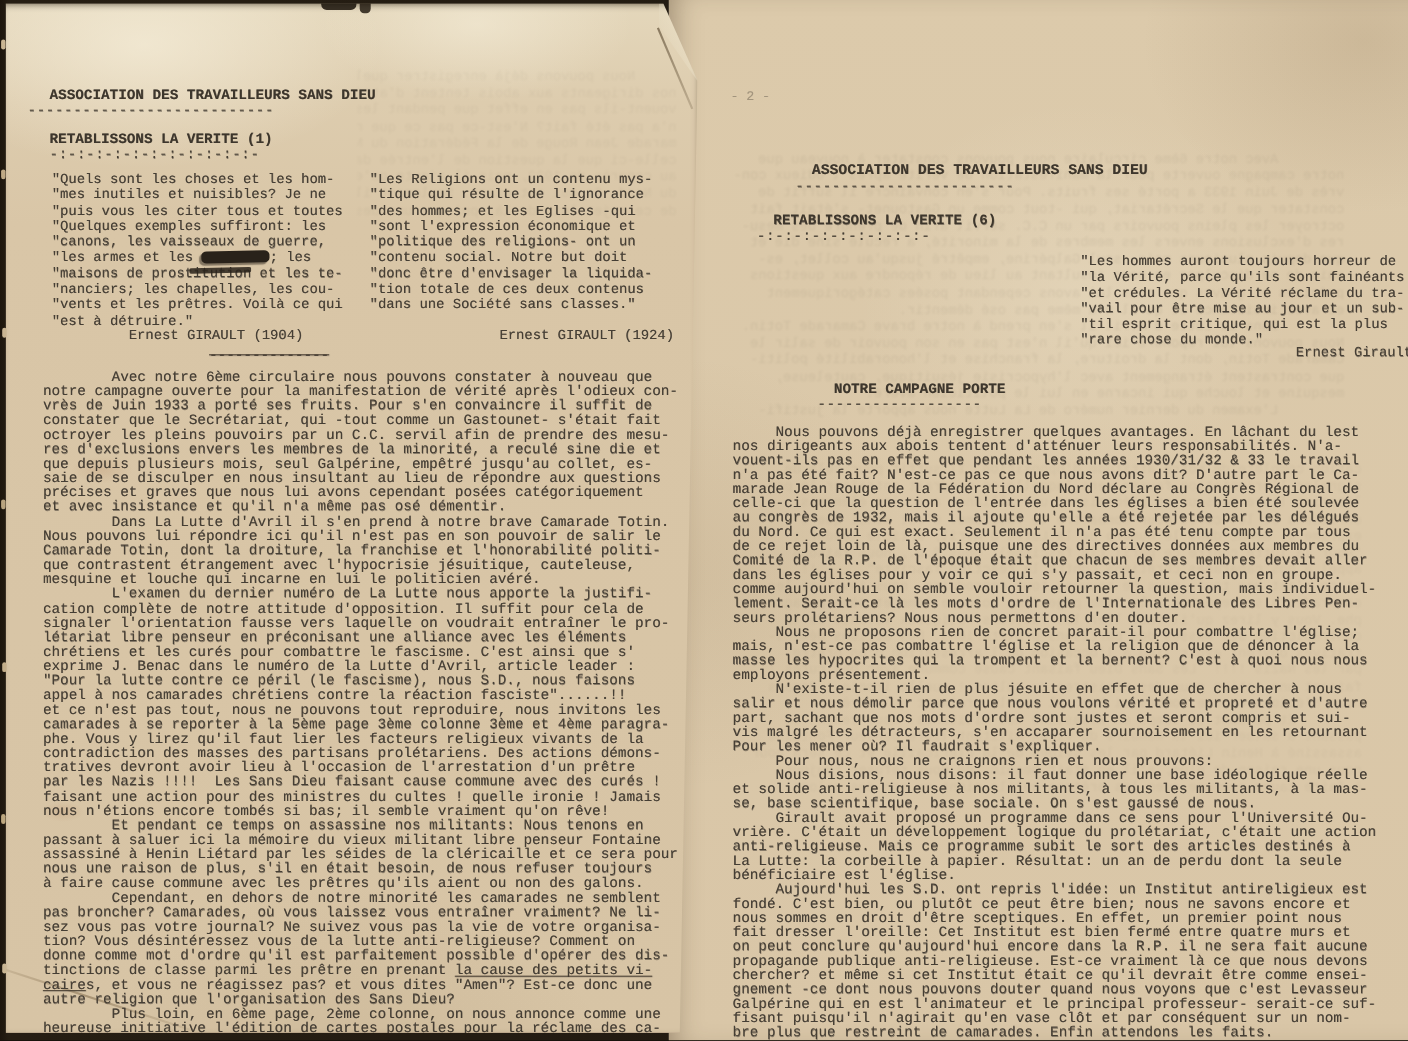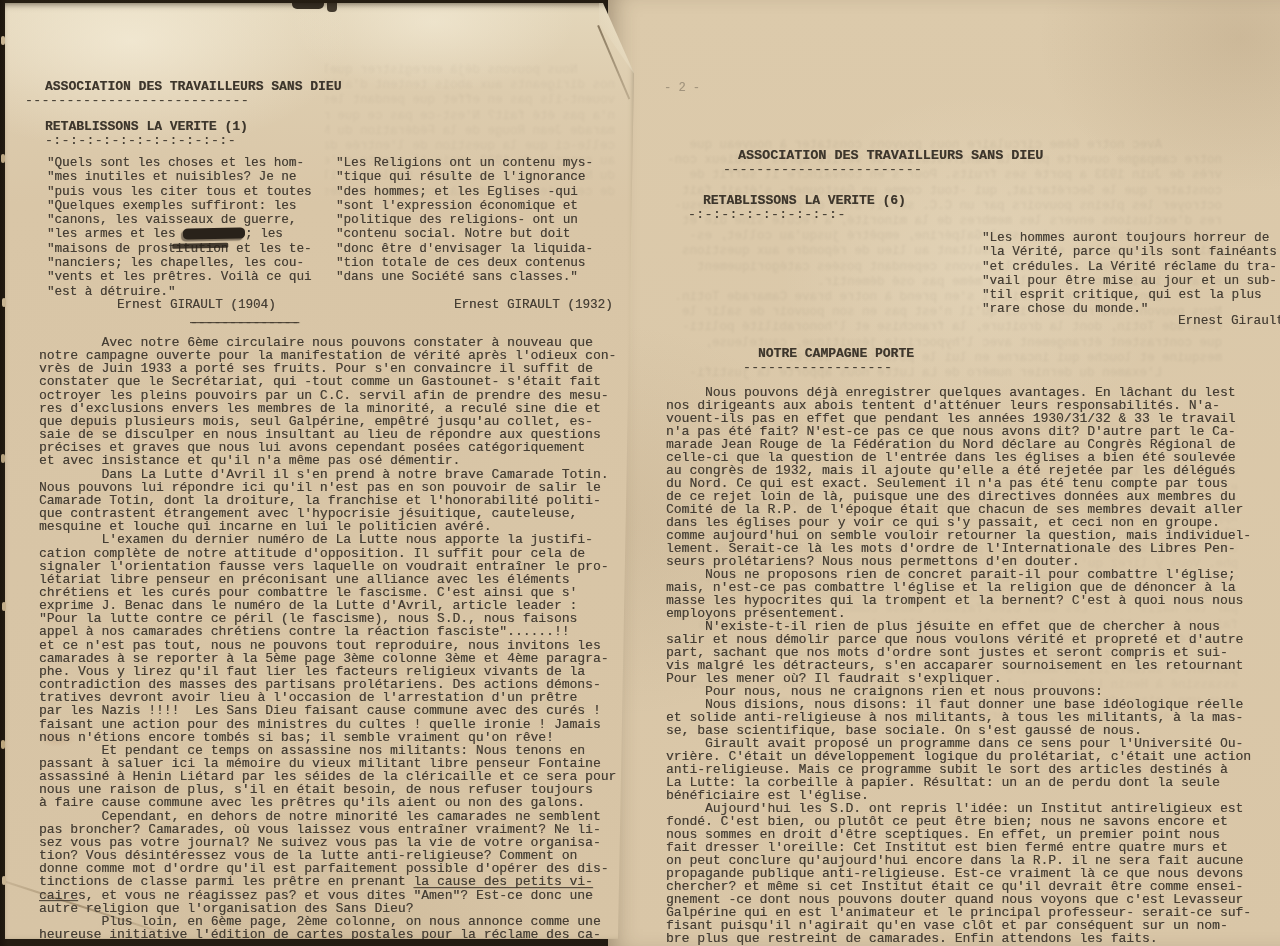--- a/index.html
+++ b/index.html
@@ -136,19 +136,19 @@
     <div class="t hdr ctr" style="left:40px;top:77px;width:560px;">ASSOCIATION DES TRAVAILLEURS SANS DIEU</div>
     <div class="t ctr rule" style="left:20px;top:91px;width:560px;">---------------------------</div>
 
     <div class="t hdr ctr" style="left:40px;top:117px;width:560px;">RETABLISSONS LA VERITE (1)</div>
     <div class="t ctr rule" style="left:40px;top:131px;width:560px;">-:-:-:-:-:-:-:-:-:-:-:-</div>
 
     <div class="t q" style="left:42px;top:153px;width:290px;"><div>"Quels sont les choses et les hom-</div><div>"mes inutiles et nuisibles? Je ne</div><div>"puis vous les citer tous et toutes</div><div>"Quelques exemples suffiront: les</div><div>"canons, les vaisseaux de guerre,</div><div><span>"les armes et les </span><span class="blot">&nbsp;</span><span>; les</span></div><div>"maisons de prostitution et les te-</div><div>"nanciers; les chapelles, les cou-</div><div>"vents et les prêtres. Voilà ce qui</div><div>"est à détruire."</div></div>
     <div class="t q" style="left:112px;top:295px;">Ernest GIRAULT (1904)</div>
 
     <div class="t q" style="left:331px;top:153px;width:300px;"><div>"Les Religions ont un contenu mys-</div><div>"tique qui résulte de l'ignorance</div><div>"des hommes; et les Eglises -qui</div><div>"sont l'expression économique et</div><div>"politique des religions- ont un</div><div>"contenu social. Notre but doit</div><div>"donc être d'envisager la liquida-</div><div>"tion totale de ces deux contenus</div><div>"dans une Société sans classes."</div></div>
-    <div class="t q" style="left:449px;top:295px;">Ernest GIRAULT (1932)</div>
+    <div class="t q" style="left:449px;top:295px;">Ernest GIRAULT (1924)</div>
 
     <div class="t ctr sep" style="left:185px;top:313px;width:240px;">--------------</div>
 
     <div class="t" style="left:34px;top:333px;width:594px;line-height:13.15px;"><div>        Avec notre 6ème circulaire nous pouvons constater à nouveau que</div><div>notre campagne ouverte pour la manifestation de vérité après l'odieux con-</div><div>vrès de Juin 1933 a porté ses fruits. Pour s'en convaincre il suffit de</div><div>constater que le Secrétariat, qui -tout comme un Gastounet- s'était fait</div><div>octroyer les pleins pouvoirs par un C.C. servil afin de prendre des mesu-</div><div>res d'exclusions envers les membres de la minorité, a reculé sine die et</div><div>que depuis plusieurs mois, seul Galpérine, empêtré jusqu'au collet, es-</div><div>saie de se disculper en nous insultant au lieu de répondre aux questions</div><div>précises et graves que nous lui avons cependant posées catégoriquement</div><div>et avec insistance et qu'il n'a même pas osé démentir.</div><div>        Dans La Lutte d'Avril il s'en prend à notre brave Camarade Totin.</div><div>Nous pouvons lui répondre ici qu'il n'est pas en son pouvoir de salir le</div><div>Camarade Totin, dont la droiture, la franchise et l'honorabilité politi-</div><div>que contrastent étrangement avec l'hypocrisie jésuitique, cauteleuse,</div><div>mesquine et louche qui incarne en lui le politicien avéré.</div><div>        L'examen du dernier numéro de La Lutte nous apporte la justifi-</div><div>cation complète de notre attitude d'opposition. Il suffit pour cela de</div><div>signaler l'orientation fausse vers laquelle on voudrait entraîner le pro-</div><div>létariat libre penseur en préconisant une alliance avec les éléments</div><div>chrétiens et les curés pour combattre le fascisme. C'est ainsi que s'</div><div>exprime J. Benac dans le numéro de la Lutte d'Avril, article leader :</div><div>"Pour la lutte contre ce péril (le fascisme), nous S.D., nous faisons</div><div>appel à nos camarades chrétiens contre la réaction fasciste"......!!</div><div>et ce n'est pas tout, nous ne pouvons tout reproduire, nous invitons les</div><div>camarades à se reporter à la 5ème page 3ème colonne 3ème et 4ème paragra-</div><div>phe. Vous y lirez qu'il faut lier les facteurs religieux vivants de la</div><div>contradiction des masses des partisans prolétariens. Des actions démons-</div><div>tratives devront avoir lieu à l'occasion de l'arrestation d'un prêtre</div><div>par les Nazis !!!!  Les Sans Dieu faisant cause commune avec des curés !</div><div>faisant une action pour des ministres du cultes ! quelle ironie ! Jamais</div><div>nous n'étions encore tombés si bas; il semble vraiment qu'on rêve!</div><div>        Et pendant ce temps on assassine nos militants: Nous tenons en</div><div>passant à saluer ici la mémoire du vieux militant libre penseur Fontaine</div><div>assassiné à Henin Liétard par les séides de la cléricaille et ce sera pour</div><div>nous une raison de plus, s'il en était besoin, de nous refuser toujours</div><div>à faire cause commune avec les prêtres qu'ils aient ou non des galons.</div><div>        Cependant, en dehors de notre minorité les camarades ne semblent</div><div>pas broncher? Camarades, où vous laissez vous entraîner vraiment? Ne li-</div><div>sez vous pas votre journal? Ne suivez vous pas la vie de votre organisa-</div><div>tion? Vous désintéressez vous de la lutte anti-religieuse? Comment on</div><div>donne comme mot d'ordre qu'il est parfaitement possible d'opérer des dis-</div><div><span>tinctions de classe parmi les prêtre en </span><span class="u">prenant la cause des petits vi-</span></div><div><span class="u">caires</span><span>, et vous ne réagissez pas? et vous dites </span><span class="o">"Amen"? Est-ce donc une</span></div><div><span class="o">autre</span><span> religion que l'organisation des Sans Dieu?</span></div><div>        Plus loin, en 6ème page, 2ème colonne, on nous annonce comme une</div><div>heureuse initiative l'édition de cartes postales pour la réclame des ca-</div></div>
   </div>
 </div>
 
 </body></html>

